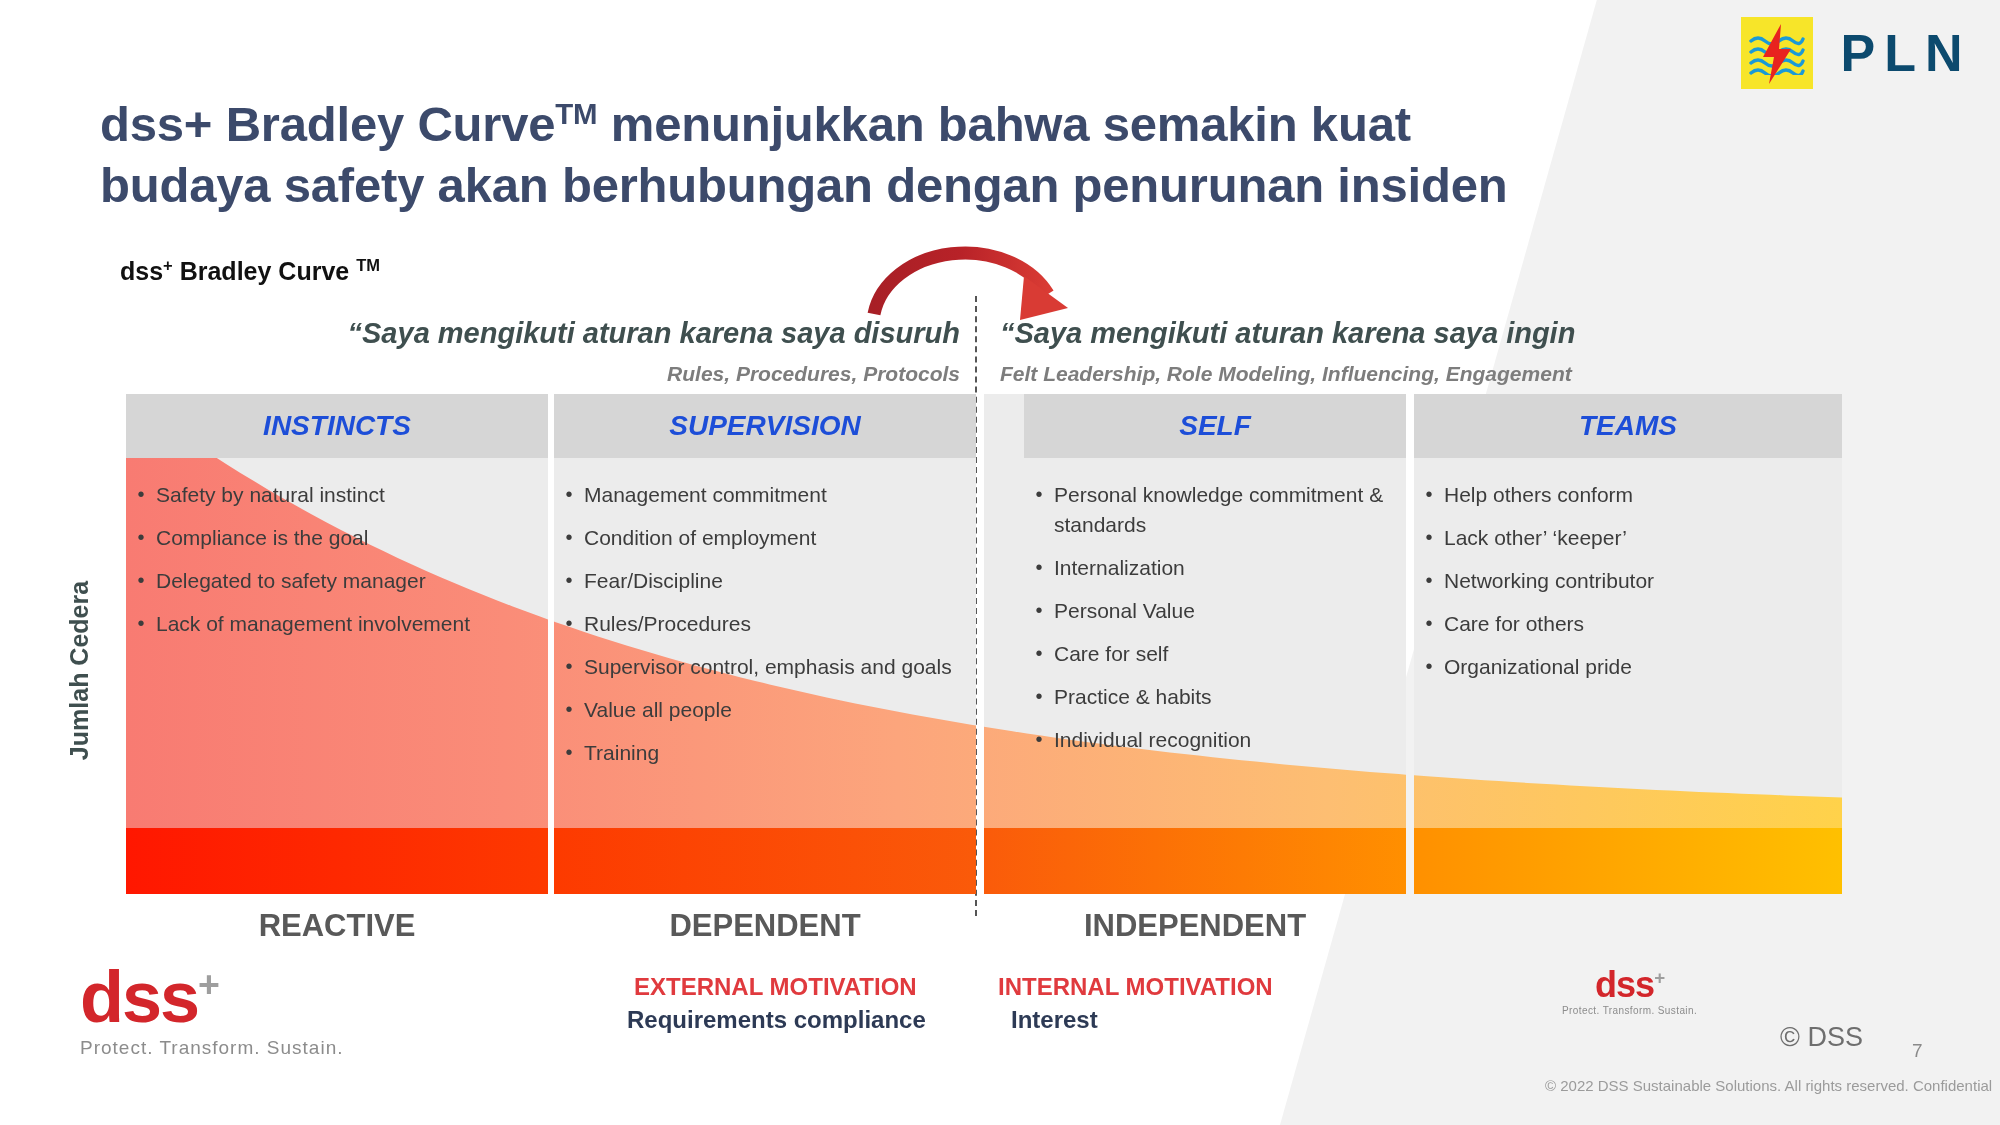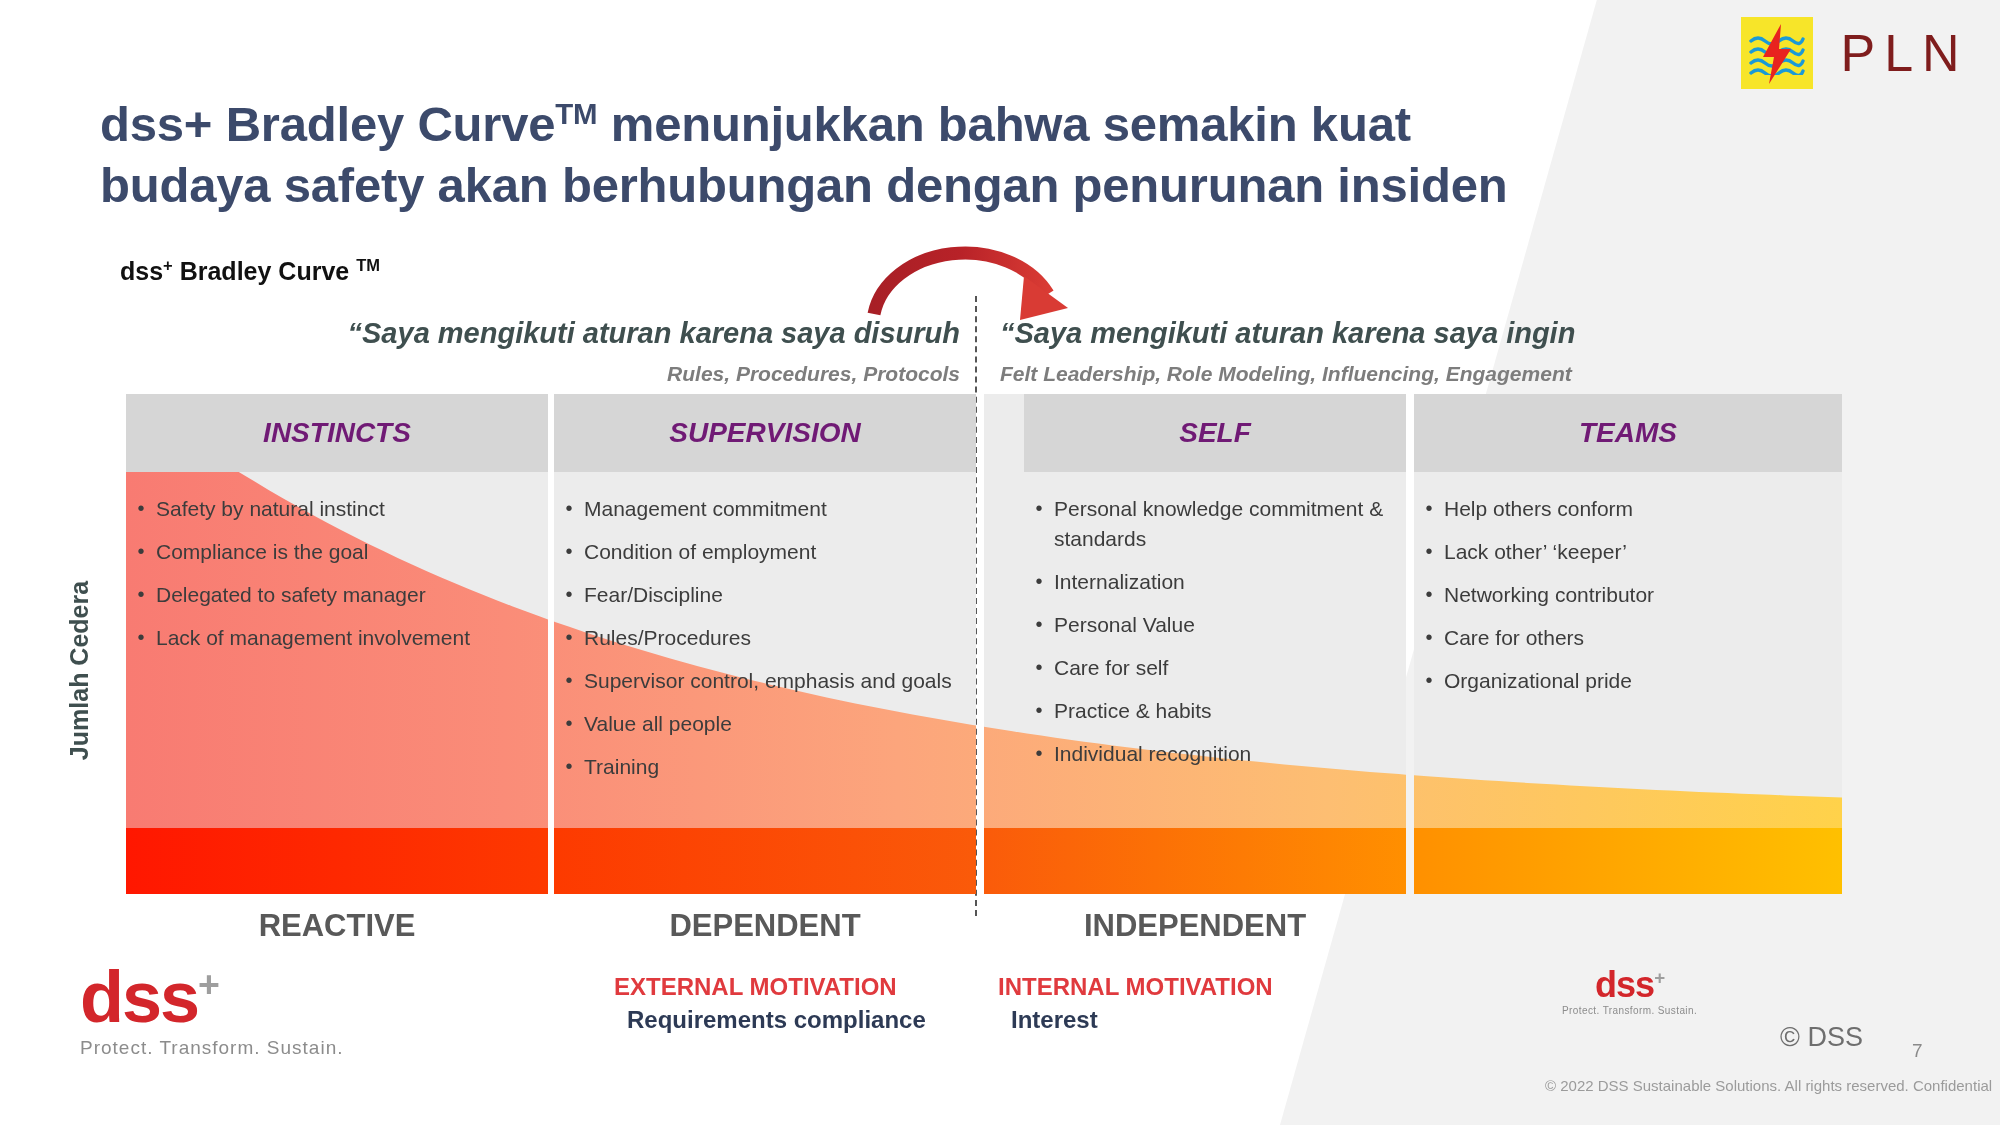--- a/index.html
+++ b/index.html
@@ -21,21 +21,21 @@
     position: absolute; top: 0; right: 0; width: 430px; height: 1125px;
     background: #f2f2f2;
     clip-path: polygon(100% 0, 100% 100%, 0 100%, 58% 0);
   }
 
   
   .pln-logo { position: absolute; top: 14px; left: 1740.5px; width: 238px; height: 78px; display:flex; align-items:center; }
   .pln-mark { width: 72px; height: 72px; background: #f7e529; position: relative; }
   .pln-waves { position:absolute; left: 8px; top: 18px; width: 56px; height: 40px; }
   .pln-bolt { position:absolute; left:16px; top:6px; width:40px; height:62px; }
-  .pln-text { margin-left: 28px; font-size: 52px; font-weight: 400; color:#7f1d1d; letter-spacing: 9px; font-family:"Liberation Sans", sans-serif; line-height:1; }
+  .pln-text { margin-left: 28px; font-size: 52px; font-weight: 700; color:#0c4a6e; letter-spacing: 9px; font-family:"Liberation Sans", sans-serif; line-height:1; }
 
   
   .title {
     position: absolute; left: 100px; top: 94px; width: 1700px;
     font-size: 49px; font-weight: 700; color: #3c4a6b; line-height: 1.25;
     letter-spacing: -0.2px;
   }
   .title sup { font-size: 0.60em; vertical-align: super; font-weight:700; }
 
   
@@ -69,23 +69,23 @@
   }
 
   
   #chart {
     position: absolute; left: 126px; top: 394px; width: 1716px; height: 500px;
   }
   .col {
     position:absolute; top: 0; height: 500px; background: #ececec; overflow:hidden;
   }
   .col-head {
-    position:relative; height: 78px; background: #d6d6d6;
+    position:relative; height: 64px; background: #d6d6d6;
     display:flex; align-items:center; justify-content:center;
-    font-style: italic; font-weight: 700; font-size: 28px; color:#701a75;
+    font-style: italic; font-weight: 700; font-size: 28px; color:#1d4ed8;
     z-index: 3;
   }
   
   .curve-layer { position:absolute; left:0; top:0; width:1716px; height:500px; z-index:1; pointer-events:none; }
 
   .bullets { position:relative; z-index: 2; padding: 22px 0 0 0; }
   .bullet {
     display:flex; font-size: 21px; color:#3c3c3c; line-height: 1.45;
     margin-bottom: 12.5px; padding-right: 14px;
   }
@@ -379,21 +379,21 @@
             <span class="txt">Organizational pride</span>
           </div>
         </div>
       </div>
     </div>
 
   <div class="stage" style="left:554px;  width:422px;">DEPENDENT</div>
   <div class="stage" style="left:126px;  width:422px;">REACTIVE</div>
   <div class="stage" style="left:984px;  width:422px;text-align:center;">INDEPENDENT</div>
 
-  <div class="motiv-title" style="left:614px; top:973px;">EXTERNAL MOTIVATION</div>
+  <div class="motiv-title" style="left:634px; top:973px;">EXTERNAL MOTIVATION</div>
   <div class="motiv-sub" style="left:614px; top:1006px;">Requirements compliance</div>
   <div class="motiv-title" style="left:998px; top:973px;">INTERNAL MOTIVATION</div>
   <div class="motiv-sub" style="left:998px; top:1006px;">Interest</div>
 
   <div class="dss-big">
     <div class="dss-word"><span>dss</span><span class="plus">+</span></div>
     <div class="dss-tag">Protect. Transform. Sustain.</div>
   </div>
 
   <div class="dss-small">

